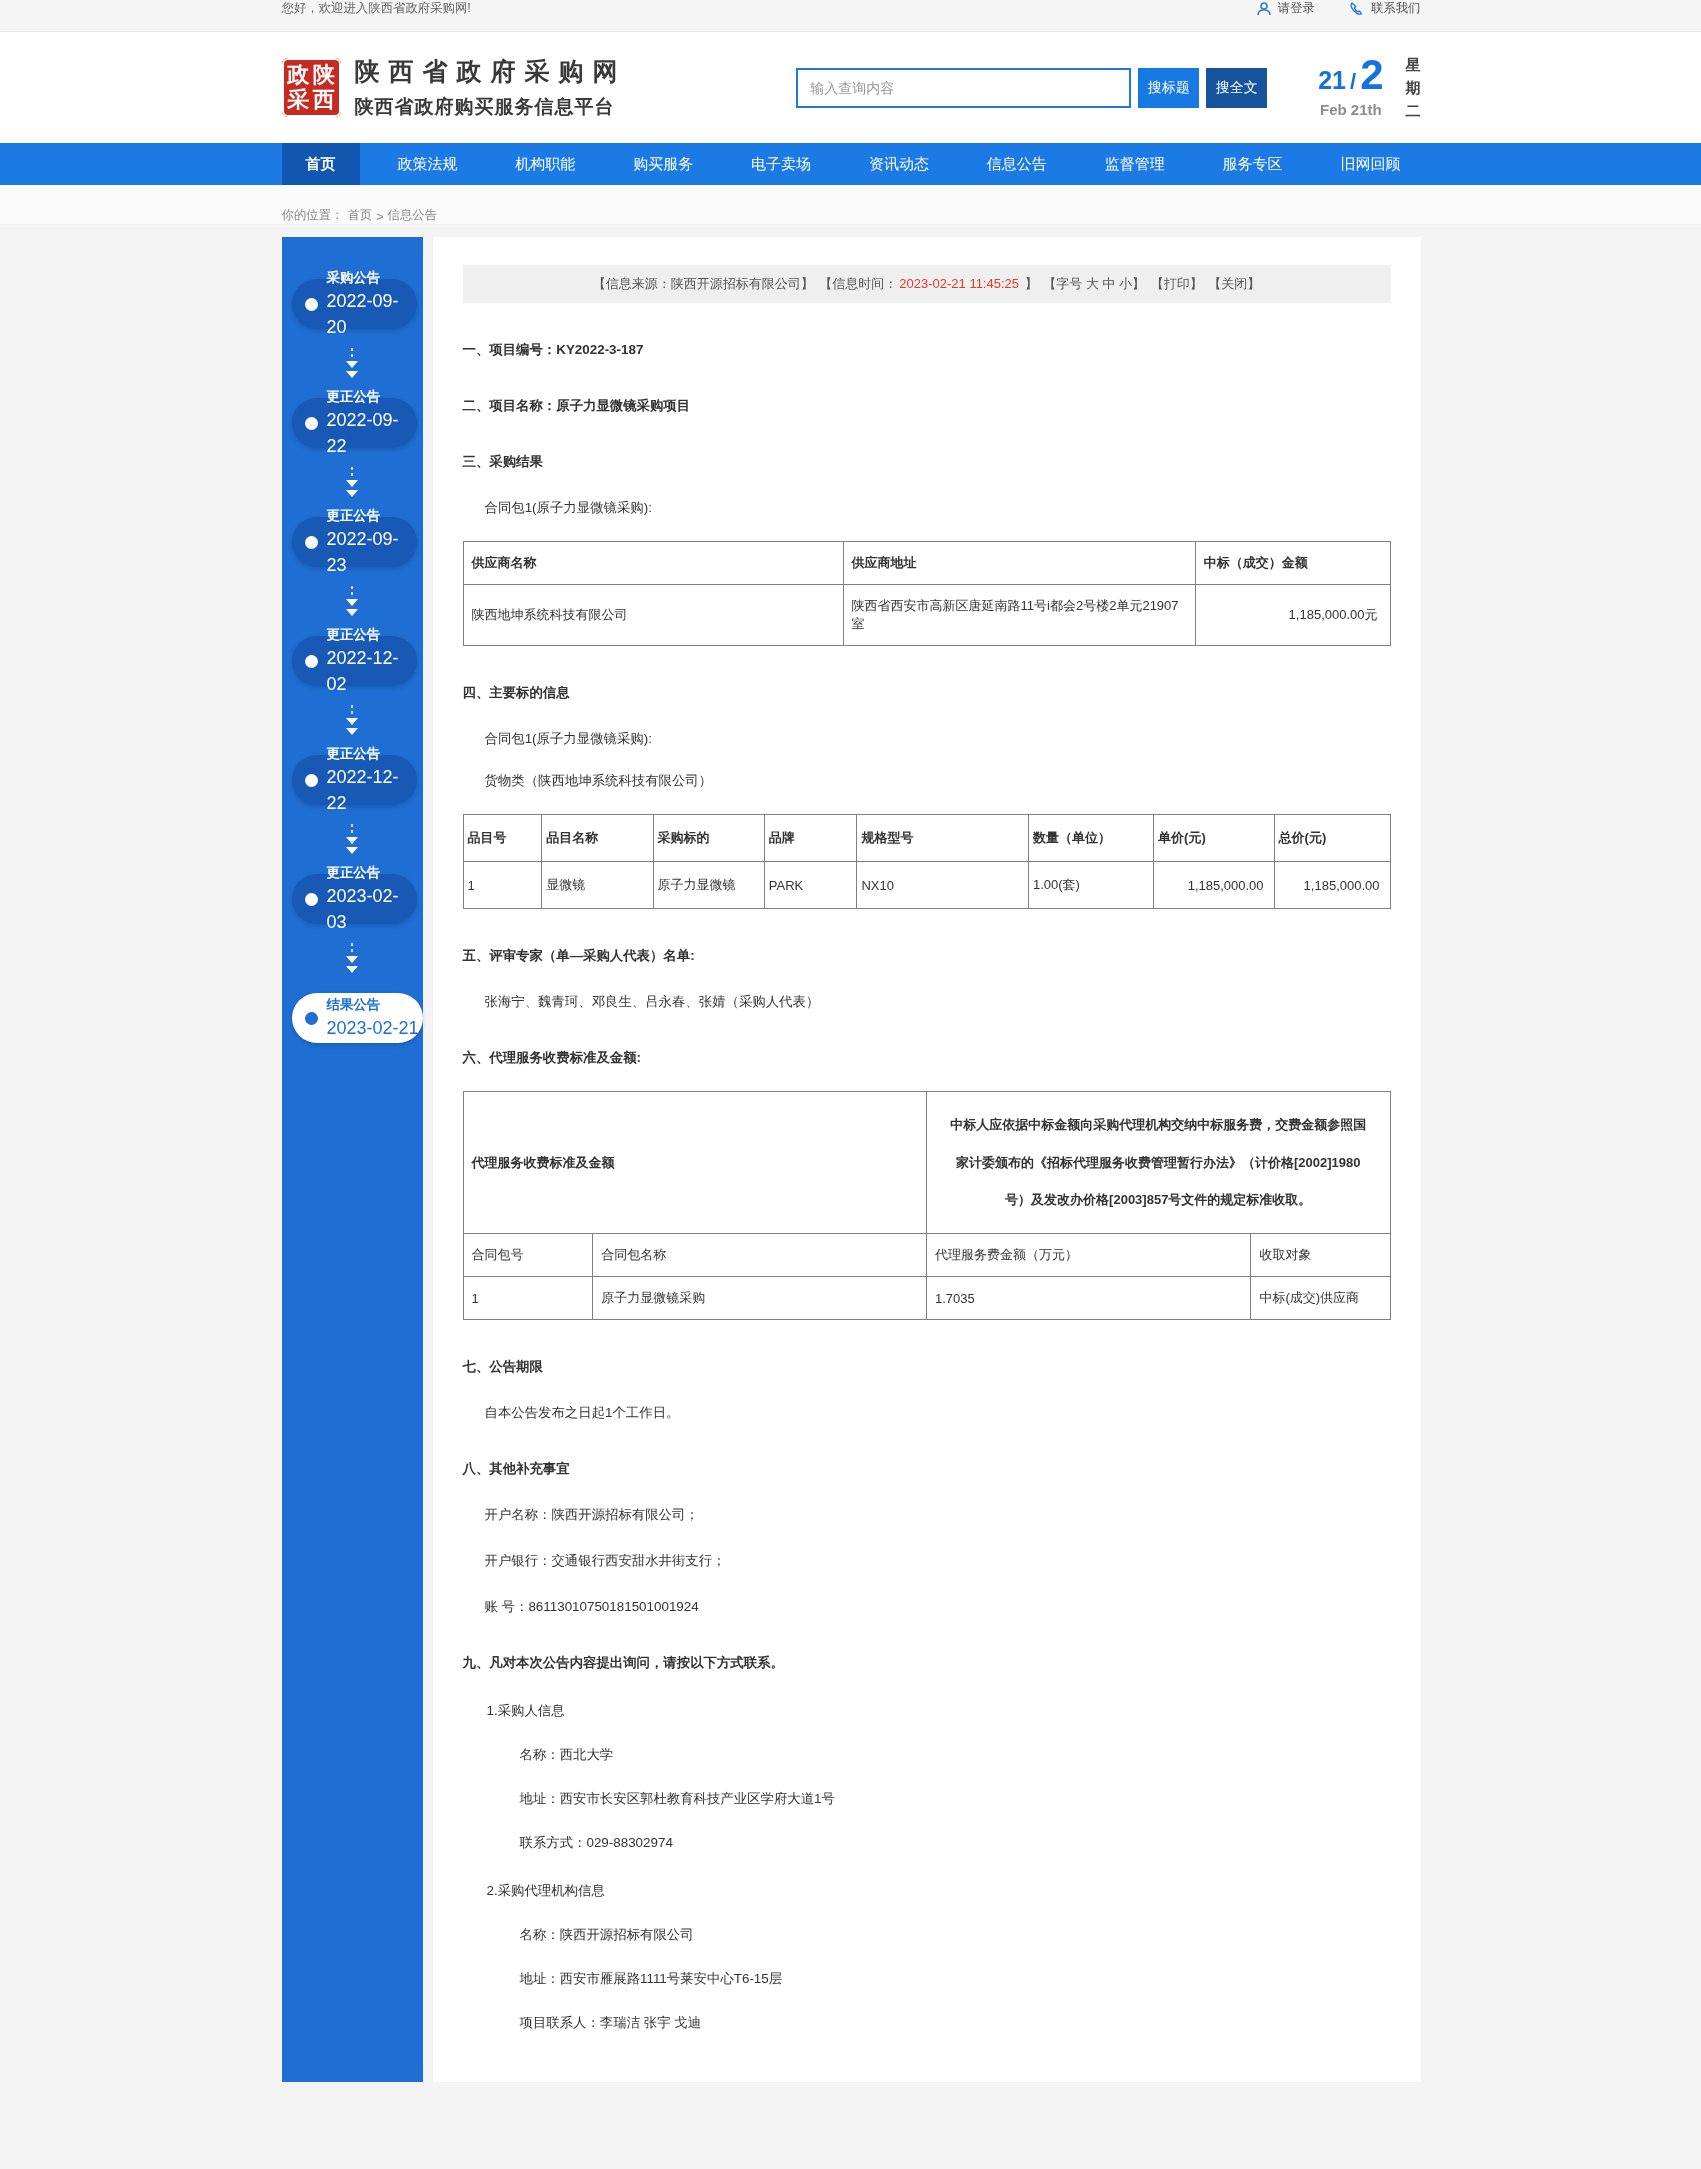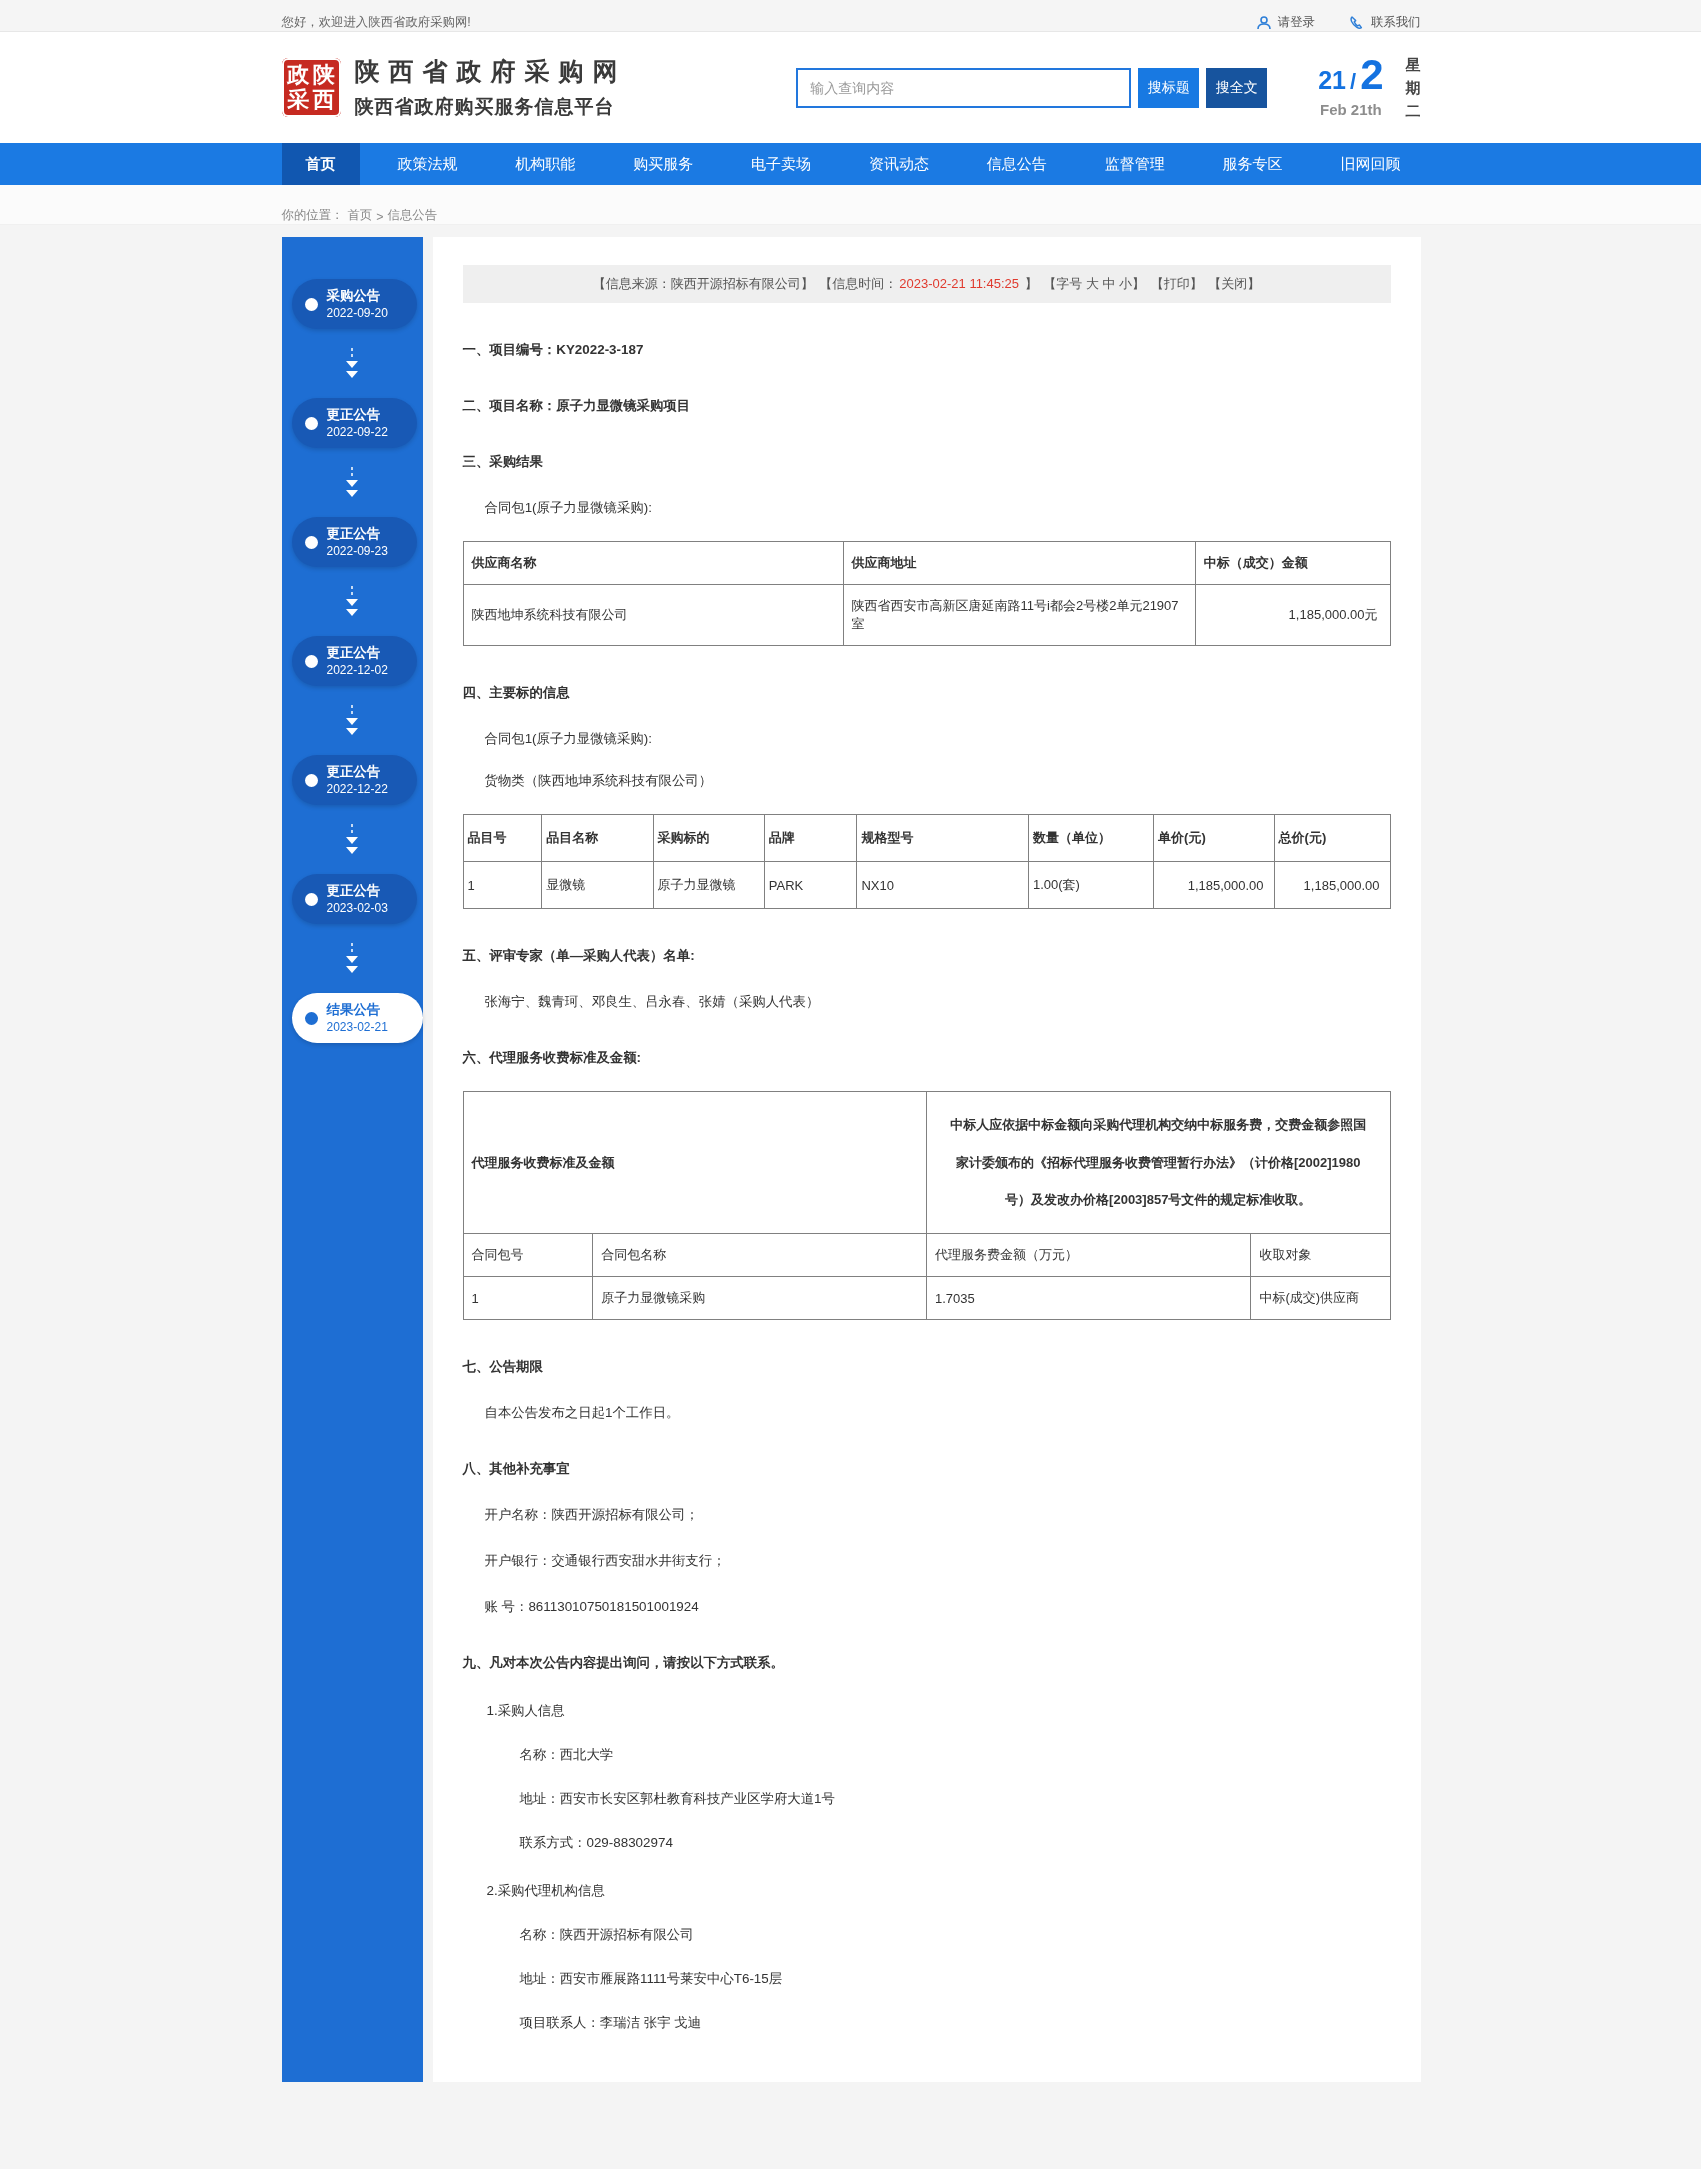--- a/index.html
+++ b/index.html
@@ -6,21 +6,21 @@
   html,body { margin:0; padding:0; }
   body {
     width:1702px; background:#f4f4f4; color:#333;
     font-family:"Liberation Sans","DejaVu Sans",sans-serif;
     font-size:13.4px;
   }
   .container { width:1139px; margin:0 auto; }
 
   
   .topbar { background:#f5f5f5; border-bottom:1px solid #e7e7e7; height:32px; }
-  .topbar .container { display:flex; align-items:flex-end; height:100%; font-size:12.4px; color:#666; }
+  .topbar .container { display:flex; align-items:flex-start; height:100%; font-size:12.4px; color:#666; }
   .topbar-right { margin-left:auto; display:flex; align-items:center; gap:34px; }
   .toplink { display:flex; align-items:center; gap:6px; color:#555; cursor:pointer; }
   .toplink svg { display:block; }
 
   
   .header { background:#fff; }
   .header .container { display:flex; align-items:center; height:111px; }
   .logo-group { display:flex; align-items:center; cursor:pointer; }
   .seal {
     width:59px; height:59px; background:#c62a21; border-radius:6px;
@@ -72,21 +72,21 @@
   
   .sidebar { width:141px; flex:0 0 141px; background:#1e6ed3; padding-top:42px; }
   .timeline-item {
     width:125px; margin-left:10px; height:50px; border-radius:25px;
     background:#1859b5; display:flex; align-items:center; cursor:pointer;
     box-shadow:0 2px 4px rgba(0,0,0,0.15);
   }
   .timeline-item .dot { width:13px; height:13px; border-radius:50%; background:#fff; margin:0 9px 0 13px; flex:0 0 13px; }
   .timeline-item .tl-text { line-height:1.45; }
   .timeline-item .tl-label { color:#fff; font-size:13.4px; font-weight:bold; }
-  .timeline-item .tl-date { color:#fff; font-size:12px; }
+  .timeline-item .tl-date { color:#fff; font-size:18px; }
   .timeline-item.active { background:#fff; width:131px; }
   .timeline-item.active .dot { background:#1e6ed3; }
   .timeline-item.active .tl-label, .timeline-item.active .tl-date { color:#1e6ed3; }
   .tl-divider { height:69px; display:flex; align-items:center; justify-content:center; }
 
   
   .content { flex:1; background:#fff; padding:28px 30px 50px; }
   .article-title { text-align:center; font-size:20px; font-weight:bold; color:#333; margin:6px 0 24px; }
   .meta-bar {
     background:#efefef; padding:10px 8px; text-align:center; font-size:13px; color:#555;

